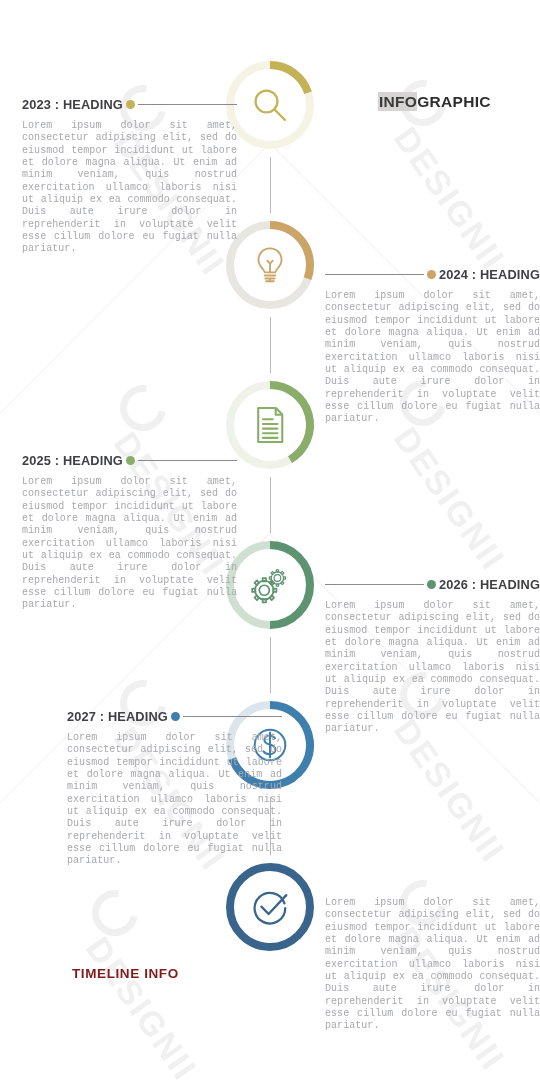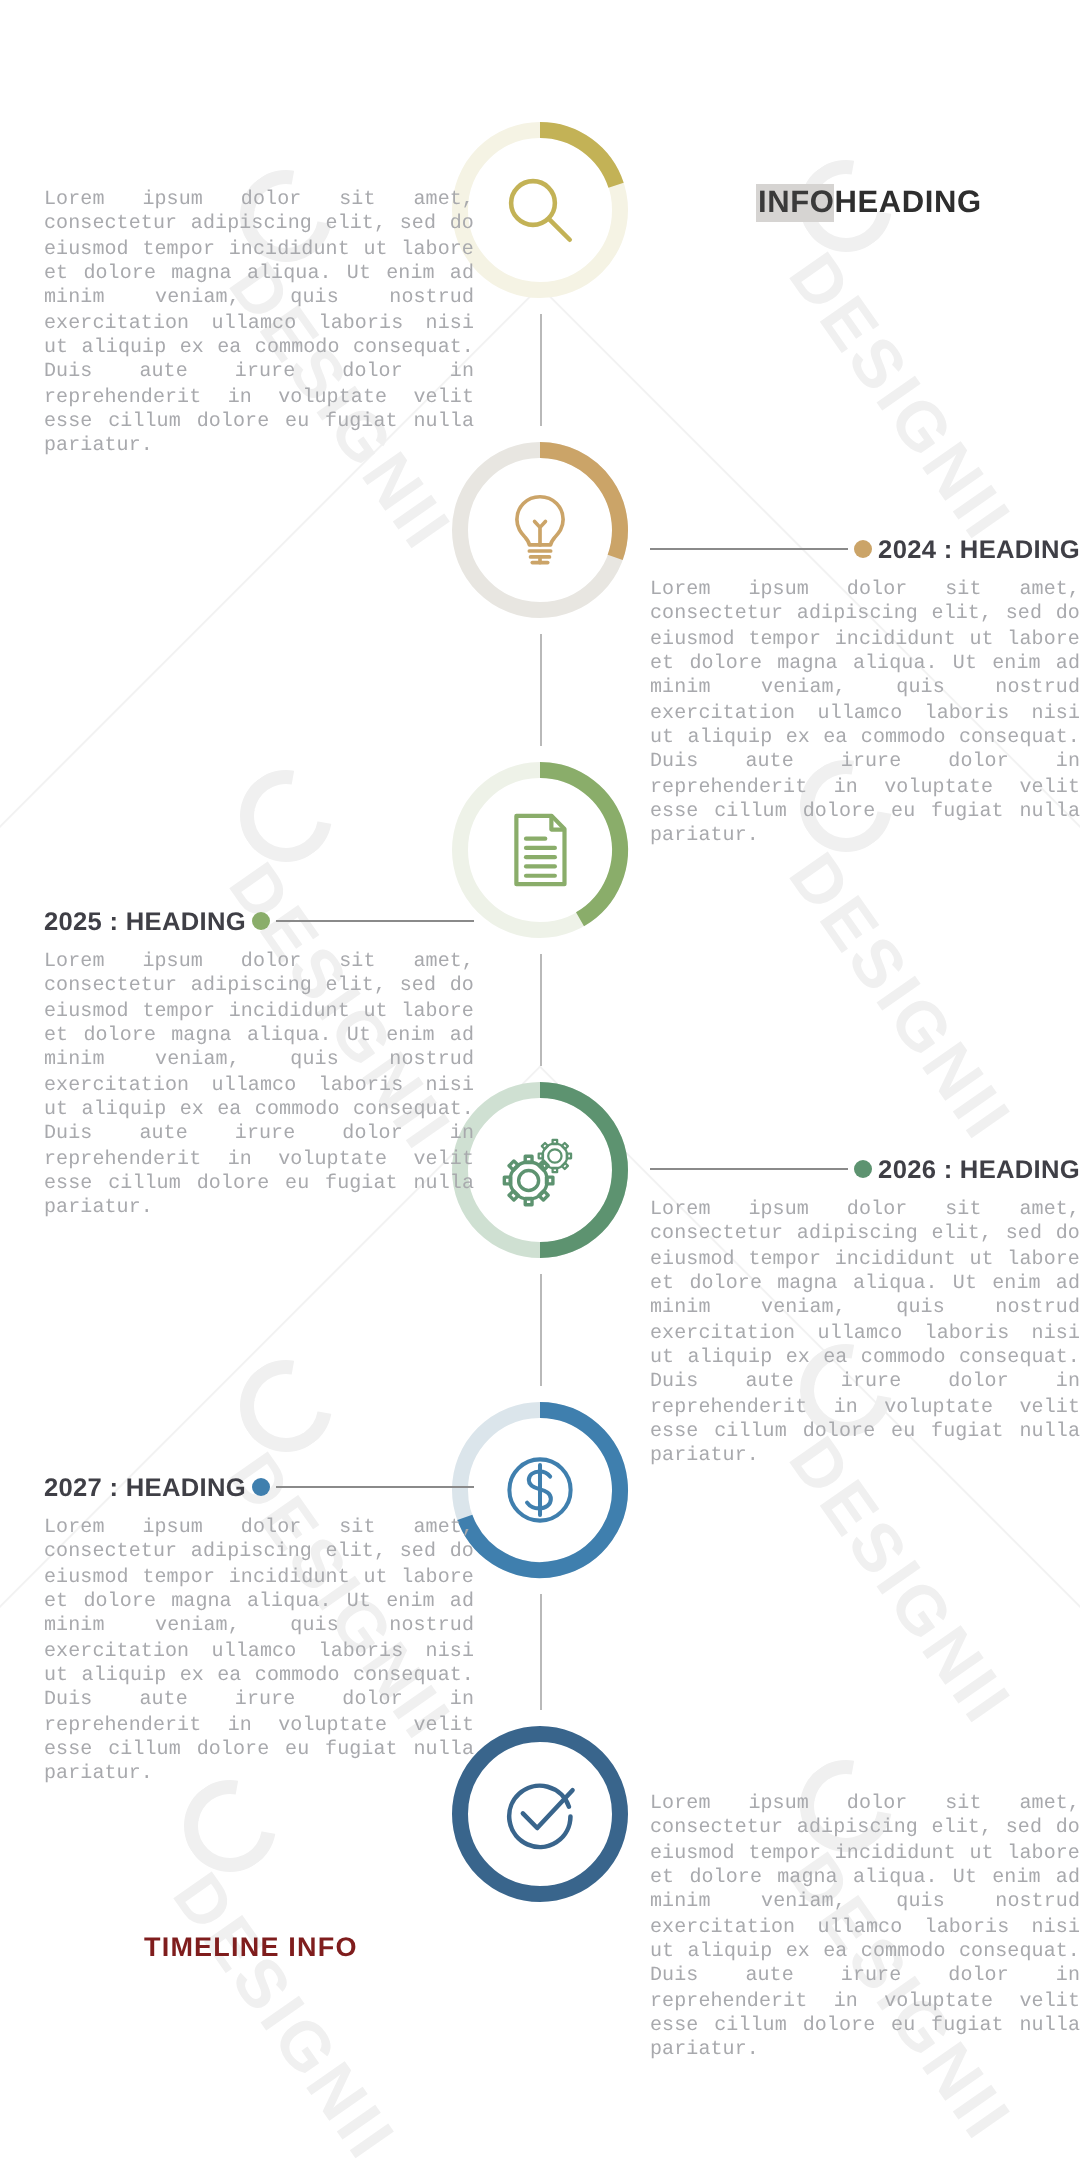--- a/index.html
+++ b/index.html
@@ -321,20 +321,25 @@
           <svg viewBox="0 0 48 48" fill="none" stroke="#39658c" stroke-width="2.6" stroke-linecap="round" stroke-linejoin="round">
        <path d="M40.5 19.8a17.5 17.5 0 1 0 .9 5.6"></path>
        <path d="M14.2 23.6 22.4 32 42.6 10.4"></path>
      </svg>
         </div>
       </div>
     </div>
 
   <div id="blocks-layer">
       <div class="block left" style="top: 95px;">
+        <div class="head-row">
+       <div class="head-label">2023 : HEADING</div>
+       <div class="dot" style="background:#c3b256"></div>
+       <div class="lead"></div>
+     </div>
      <div class="body-text">Lorem ipsum dolor sit amet, consectetur adipiscing elit, sed do eiusmod tempor incididunt ut labore et dolore magna aliqua. Ut enim ad minim veniam, quis nostrud exercitation ullamco laboris nisi ut aliquip ex ea commodo consequat. Duis aute irure dolor in reprehenderit in voluptate velit esse cillum dolore eu fugiat nulla pariatur.</div>
       </div>
       <div class="block right" style="top: 265px;">
         <div class="head-row">
        <div class="head-label">2024 : HEADING</div>
        <div class="dot" style="background:#cba468"></div>
        <div class="lead"></div>
      </div>
      <div class="body-text">Lorem ipsum dolor sit amet, consectetur adipiscing elit, sed do eiusmod tempor incididunt ut labore et dolore magna aliqua. Ut enim ad minim veniam, quis nostrud exercitation ullamco laboris nisi ut aliquip ex ea commodo consequat. Duis aute irure dolor in reprehenderit in voluptate velit esse cillum dolore eu fugiat nulla pariatur.</div>
       </div>
@@ -347,32 +352,32 @@
      <div class="body-text">Lorem ipsum dolor sit amet, consectetur adipiscing elit, sed do eiusmod tempor incididunt ut labore et dolore magna aliqua. Ut enim ad minim veniam, quis nostrud exercitation ullamco laboris nisi ut aliquip ex ea commodo consequat. Duis aute irure dolor in reprehenderit in voluptate velit esse cillum dolore eu fugiat nulla pariatur.</div>
       </div>
       <div class="block right" style="top: 575px;">
         <div class="head-row">
        <div class="head-label">2026 : HEADING</div>
        <div class="dot" style="background:#5d9370"></div>
        <div class="lead"></div>
      </div>
      <div class="body-text">Lorem ipsum dolor sit amet, consectetur adipiscing elit, sed do eiusmod tempor incididunt ut labore et dolore magna aliqua. Ut enim ad minim veniam, quis nostrud exercitation ullamco laboris nisi ut aliquip ex ea commodo consequat. Duis aute irure dolor in reprehenderit in voluptate velit esse cillum dolore eu fugiat nulla pariatur.</div>
       </div>
-      <div class="block left" style="top: 734px;">
+      <div class="block left" style="top: 707px; margin-left: 45px;">
         <div class="head-row">
        <div class="head-label">2027 : HEADING</div>
        <div class="dot" style="background:#3f7fae"></div>
        <div class="lead"></div>
      </div>
      <div class="body-text">Lorem ipsum dolor sit amet, consectetur adipiscing elit, sed do eiusmod tempor incididunt ut labore et dolore magna aliqua. Ut enim ad minim veniam, quis nostrud exercitation ullamco laboris nisi ut aliquip ex ea commodo consequat. Duis aute irure dolor in reprehenderit in voluptate velit esse cillum dolore eu fugiat nulla pariatur.</div>
       </div>
       <div class="block right" style="top: 897px;">
      <div class="body-text">Lorem ipsum dolor sit amet, consectetur adipiscing elit, sed do eiusmod tempor incididunt ut labore et dolore magna aliqua. Ut enim ad minim veniam, quis nostrud exercitation ullamco laboris nisi ut aliquip ex ea commodo consequat. Duis aute irure dolor in reprehenderit in voluptate velit esse cillum dolore eu fugiat nulla pariatur.</div>
       </div>
     </div>
 
   <div class="infographic-title">
-    <span class="hl">INFO</span><span>HEADING</span>
+    <span class="hl">INFO</span><span>GRAPHIC</span>
   </div>
 
   <div class="timeline-info">TIMELINE INFO</div>
 
 </div>
 
 </body></html>

